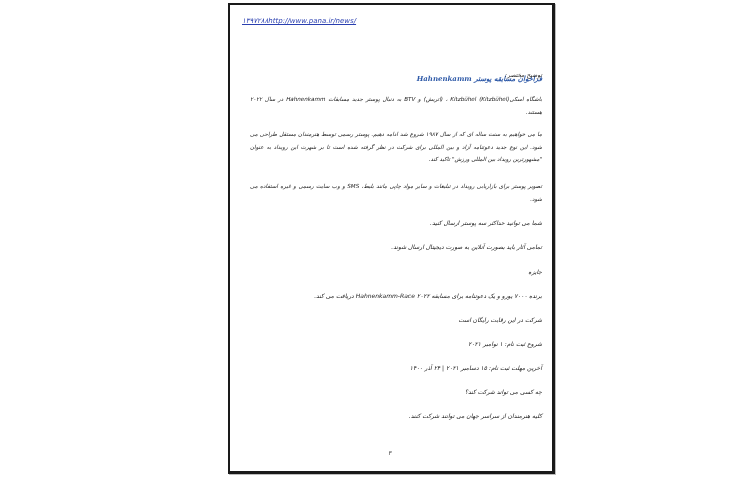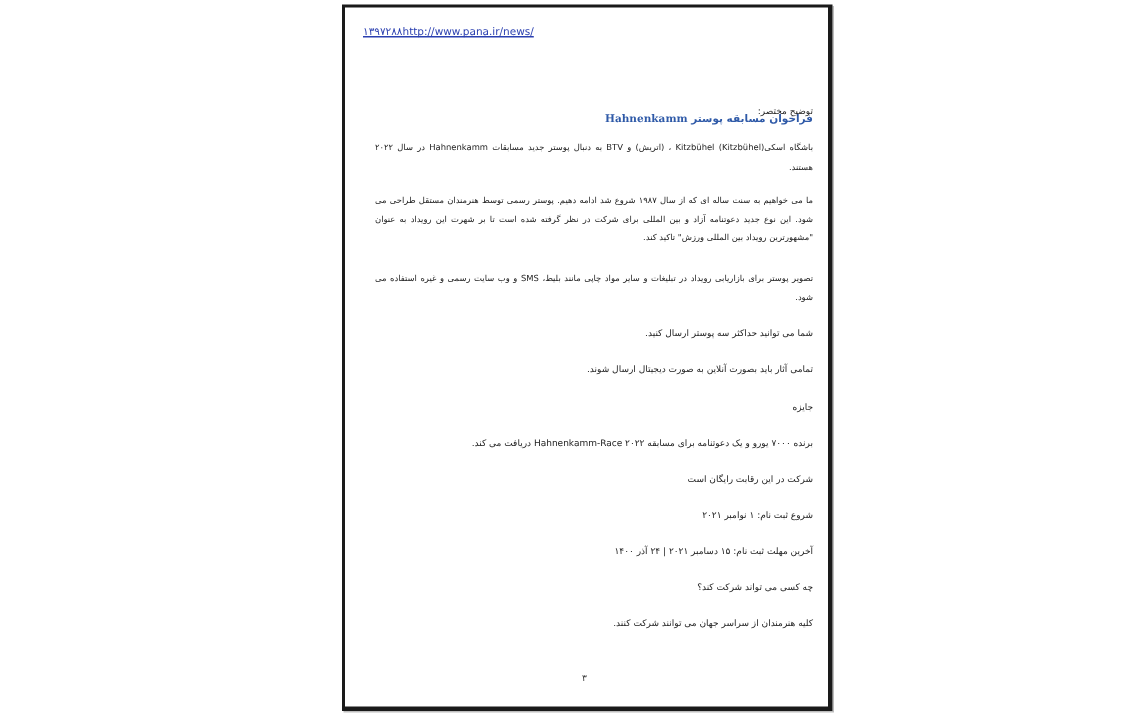--- a/index.html
+++ b/index.html
@@ -8,20 +8,21 @@
       background: #ffffff;
       width: 750px;
       height: 480px;
       overflow: hidden;
     }
     .viewport {
       position: relative;
       width: 750px;
       height: 480px;
       background: #ffffff;
+      font-style: italic;
     }
     .page {
       position: absolute;
       left: 228px;
       top: 3px;
       width: 322px;
       height: 466px;
       border: 2px solid #1a1a1a;
       border-right-width: 3px;
       border-bottom-width: 3px;

